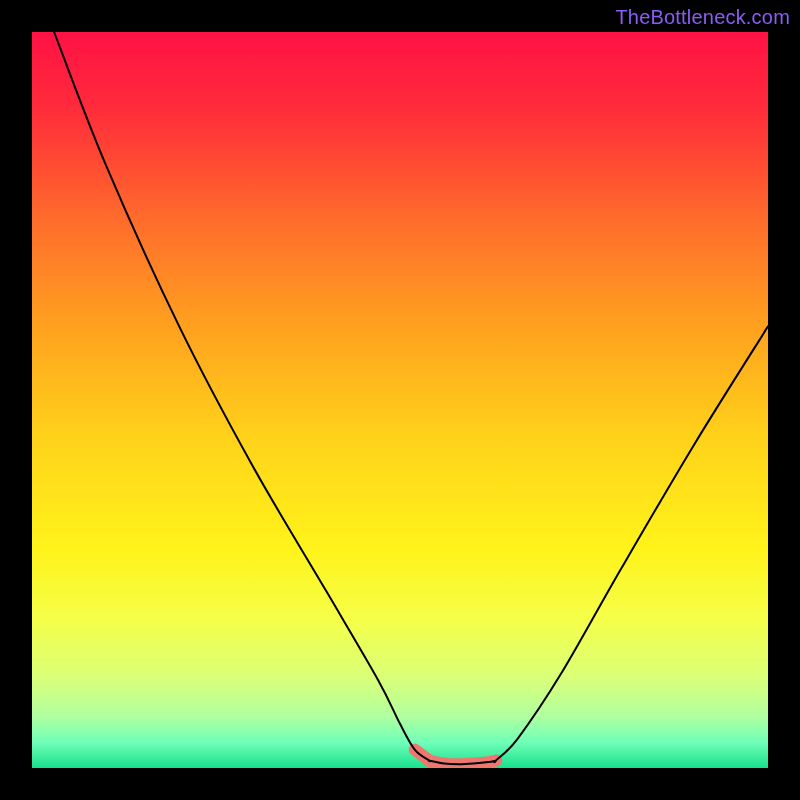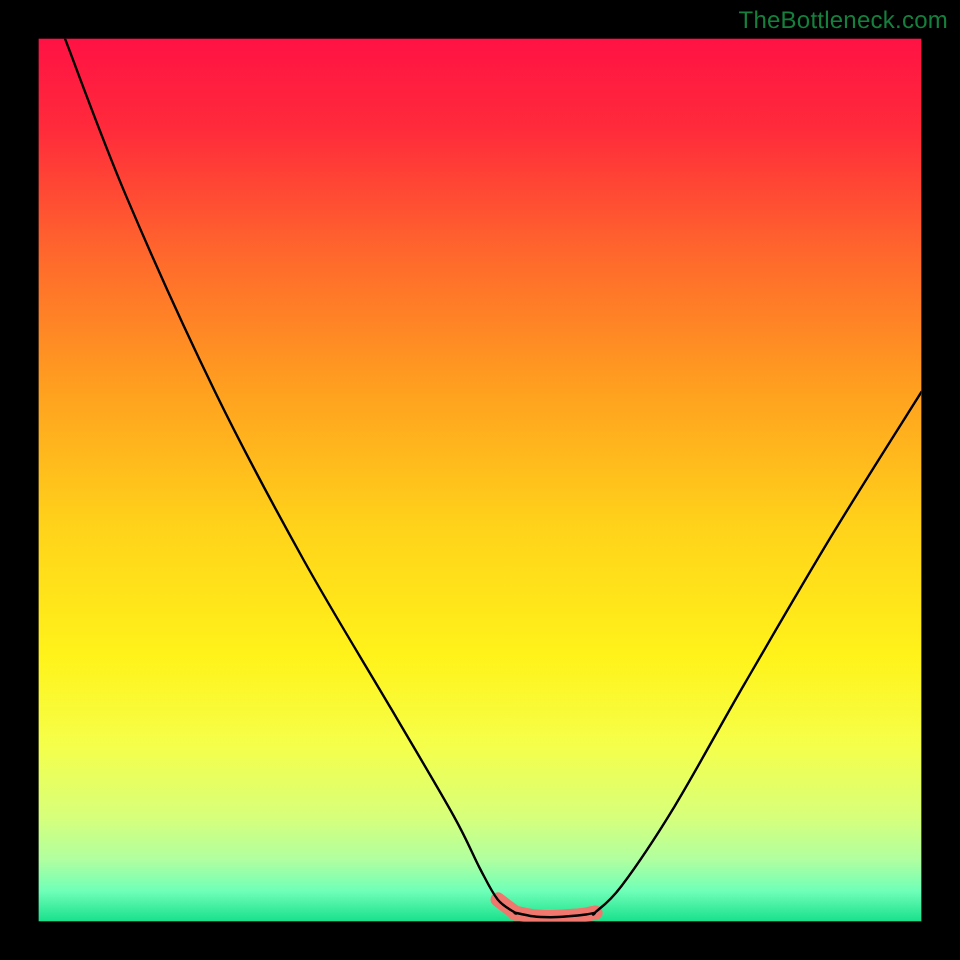--- a/index.html
+++ b/index.html
@@ -21,21 +21,21 @@
     position: absolute;
     left: 32px;
     top: 32px;
     width: 736px;
     height: 736px;
   }
   .watermark {
     position: absolute;
     top: 6px;
     right: 10px;
-    color: #15803d;
+    color: #8b5cf6;
     font-size: 20px;
     font-weight: 500;
     letter-spacing: 0.2px;
     user-select: none;
   }
 </style>
 </head>
 <body>
 
 <div class="frame">

